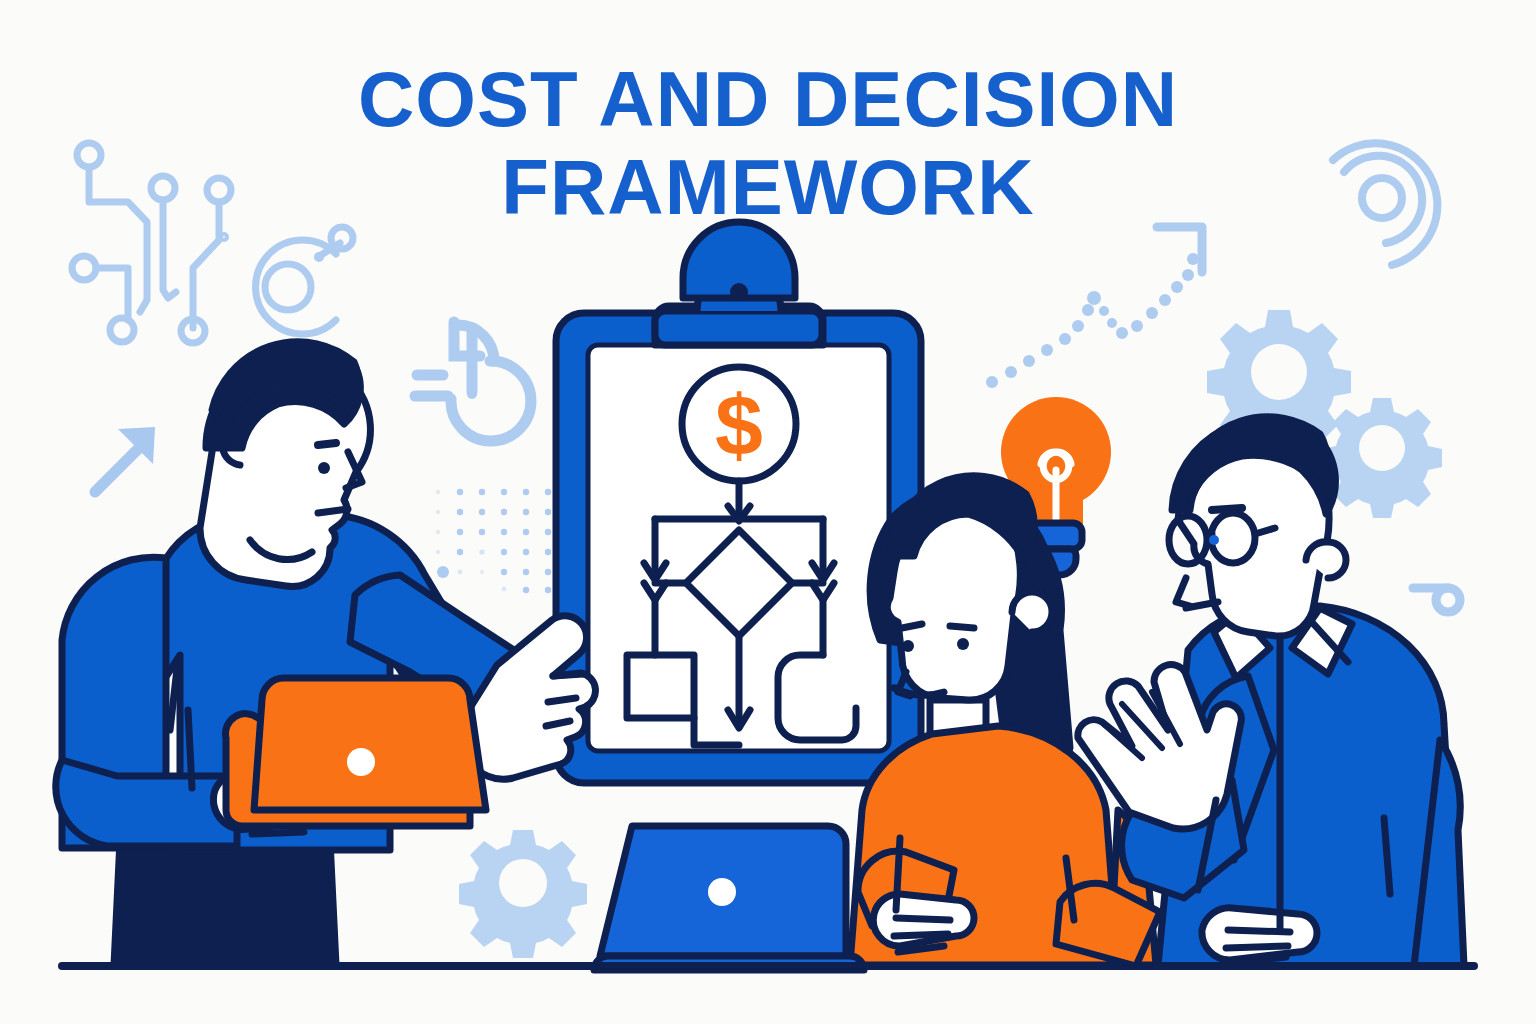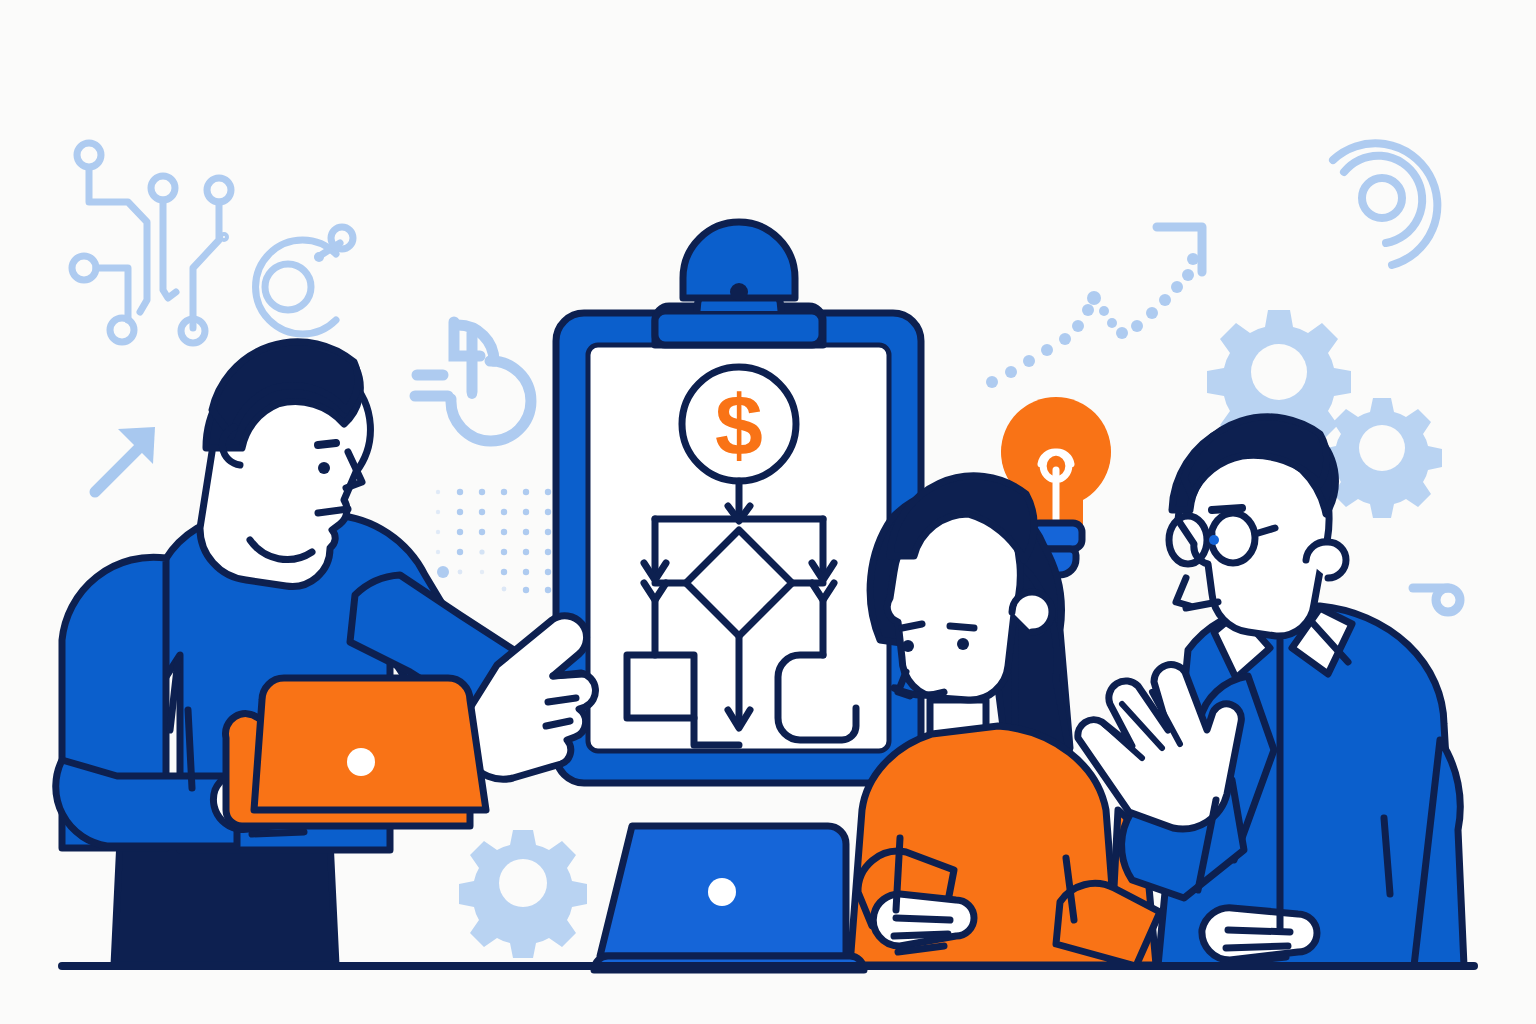--- a/index.html
+++ b/index.html
@@ -166,20 +166,22 @@
       <circle cx="1382" cy="448" r="23" fill="#fbfbfa"></circle>
     </g>
 
     <g fill="none" stroke="#aecbf0" stroke-width="9" stroke-linecap="round">
       <path d="M1413 588 L1448 588"></path>
       <path d="M1448 588 A12 12 0 1 1 1448 612 A12 12 0 1 1 1448 588"></path>
     </g>
   </svg>
 
   <div id="title-block">
+    <span class="title-line" style="color: rgb(21, 96, 204);">COST AND DECISION</span>
+    <span class="title-line" style="color: rgb(21, 96, 204);">FRAMEWORK</span>
   </div>
 
   <svg class="layer" viewBox="0 0 1536 1024">
     <g>
       <rect x="556" y="313" width="365" height="470" rx="28" fill="#0b5fcc" stroke="#0d2050" stroke-width="7"></rect>
       <rect x="588" y="345" width="301" height="406" rx="10" fill="#ffffff" stroke="#0d2050" stroke-width="5"></rect>
       <g>
         <path d="M655 345 L655 320 a14 14 0 0 1 14-14 l28 0 a46 46 0 0 1 84 0 l28 0 a14 14 0 0 1 14 14 l0 25 Z" fill="#0b5fcc" stroke="#0d2050" stroke-width="7" stroke-linejoin="round"></path>
         <rect x="655" y="311" width="167" height="34" rx="10" fill="#0b5fcc" stroke="#0d2050" stroke-width="7"></rect>
         <path d="M697 311 a42 42 0 0 1 84 0" fill="#0b5fcc" stroke="#0d2050" stroke-width="7" fill-rule="evenodd"></path>

